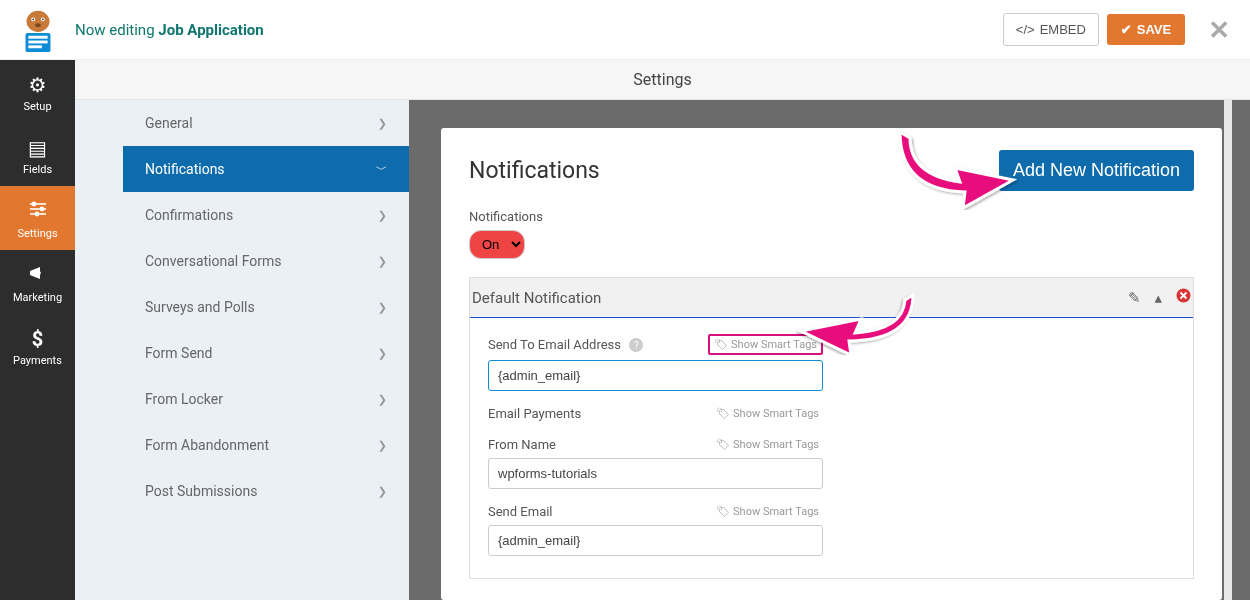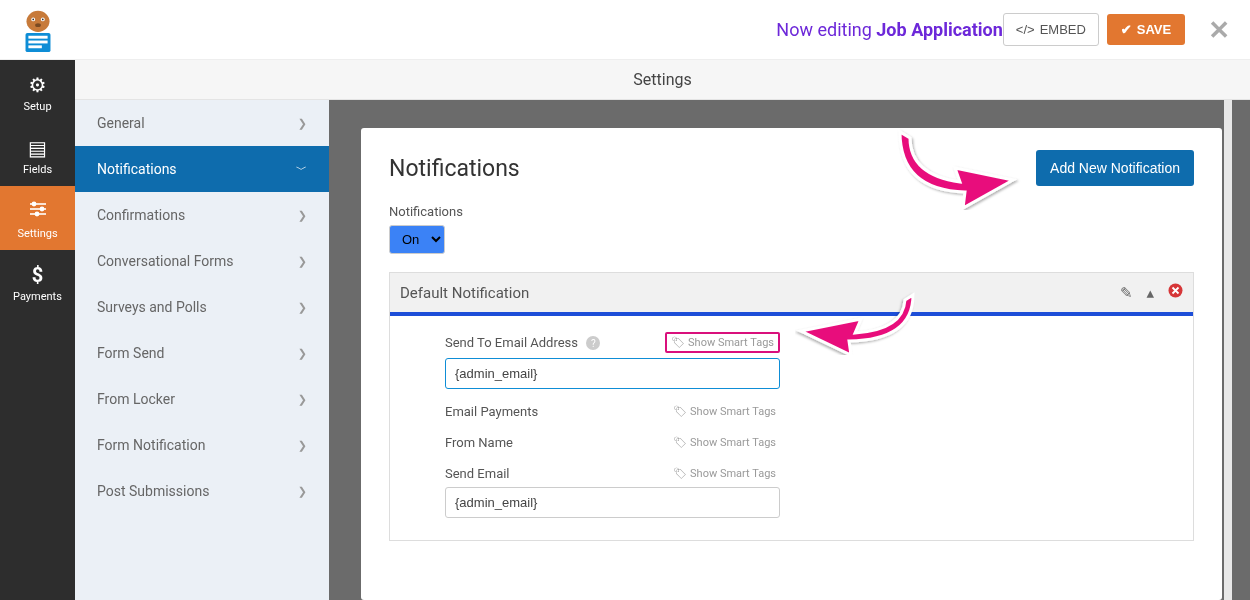--- a/index.html
+++ b/index.html
@@ -1,75 +1,75 @@
 <!DOCTYPE html>
 <html><head>
 <meta charset="utf-8">
 <style>
   * { box-sizing: border-box; margin: 0; padding: 0; }
   body { font-family: -apple-system, BlinkMacSystemFont, "Segoe UI", Roboto, Arial, sans-serif; font-size: 14px; color: #333; background: #fff; width: 1250px; height: 600px; overflow: hidden; position: relative; }
   
   .topbar { height: 60px; display: flex; align-items: center; border-bottom: 1px solid #eee; position: relative; background: #fff; }
   .logo { width: 75px; display: flex; justify-content: center; align-items: center; }
   .logo svg { width: 48px; height: 48px; }
-  .now-editing { flex: 1; text-align: right; font-size: 18px; color: #6d28d9; }
+  .now-editing { flex: 1; text-align: left; font-size: 15px; color: #0f766e; }
   .now-editing strong { font-weight: 700; }
   .top-right { display: flex; align-items: center; gap: 8px; padding-right: 20px; }
   .btn-embed { border: 1px solid #ccc; background: #fff; color: #555; padding: 8px 12px; font-size: 13px; font-weight: 500; border-radius: 3px; display: flex; align-items: center; gap: 5px; cursor: pointer; }
   .btn-save { background: #e27730; color: #fff; border: none; padding: 8px 14px; font-size: 13px; font-weight: 600; border-radius: 3px; display: flex; align-items: center; gap: 5px; cursor: pointer; }
   .close-x { color: #aaa; font-size: 26px; font-weight: 700; cursor: pointer; margin-left: 15px; }
   
   .main { display: flex; height: 540px; }
   
   .nav-rail { width: 75px; background: #2d2d2d; display: flex; flex-direction: column; }
   .rail-item { color: #fff; text-align: center; padding: 13px 0 10px; cursor: pointer; font-size: 11px; }
   .rail-item.active { background: #e27730; }
   .rail-item .ri-icon { display: block; font-size: 20px; margin-bottom: 3px; }
   
   .panel-frame { flex: 1; display: flex; flex-direction: column; background: #fff; }
   
   .settings-bar { height: 40px; display: flex; align-items: center; justify-content: center; background: #f6f6f6; border-bottom: 1px solid #e4e4e4; font-size: 16px; color: #444; }
   
   .panel-body { flex: 1; display: flex; background: #6b6b6b; overflow: hidden; }
   
-  .sidebar { width: 254px; background: #ebf0f6; overflow-y: auto; }
+  .sidebar { width: 334px; background: #ebf0f6; overflow-y: auto; padding-left: 48px; }
   .side-item { padding: 15px 22px; font-size: 14px; color: #666; display: flex; justify-content: space-between; align-items: center; cursor: pointer; }
   .side-item:first-child { border-top: none; }
   .side-item.active { background: #0e6cad; color: #fff; }
   .side-item .chev { color: #999; font-size: 11px; }
   .side-item.active .chev { color: #fff; }
   
   .content-wrap { flex: 1; padding: 28px 28px 0 32px; overflow: hidden; position: relative; }
   .content { background: #fff; border-radius: 3px; padding: 22px 28px 0; height: 100%; overflow-y: auto; position: relative; }
   .content::-webkit-scrollbar { width: 8px; }
   
   .content-head { display: flex; justify-content: space-between; align-items: center; margin-bottom: 18px; }
   .content-head h2 { font-weight: 400; font-size: 23px; }
-  .btn-add-notif { background: #0e6cad; color: #fff; border: none; padding: 10px 14px; font-size: 14px; border-radius: 3px; cursor: pointer; }
+  .btn-add-notif { background: #0e6cad; color: #fff; border: none; padding: 10px 14px; font-size: 18px; border-radius: 3px; cursor: pointer; }
   
   .notif-enable-label { font-size: 13px; color: #555; margin-bottom: 6px; display: block; }
-  .notif-enable-select { border: 1px solid #ccc; border-radius: 3px; padding: 5px 8px; font-size: 13px; background: #3b82f6; cursor: pointer; }
+  .notif-enable-select { border: 1px solid #ccc; border-radius: 12px; padding: 5px 8px; font-size: 13px; background: #ef4444; cursor: pointer; }
   
   .notif-card { border: 1px solid #ddd; margin-top: 18px; }
-  .card-head { background: #f1f1f1; padding: 10px 10px; display: flex; justify-content: space-between; align-items: center; border-bottom: 4px solid #1d4ed8; }
+  .card-head { background: #f1f1f1; padding: 10px 2px; display: flex; justify-content: space-between; align-items: center; border-bottom: 1px solid #1d4ed8; }
   .card-head .title { font-size: 15px; color: #555; }
   .card-actions { display: flex; gap: 14px; align-items: center; }
   .card-act { color: #666; font-size: 15px; cursor: pointer; }
   .card-act.del { color: #d63638; }
   
   .card-body { padding: 16px 18px 8px; }
   .fld { margin-bottom: 14px; }
   .fld-lbl-row { display: flex; justify-content: space-between; align-items: center; margin-bottom: 5px; }
   .fld-lbl { font-size: 13px; color: #555; }
   .help-q { display: inline-flex; width: 14px; height: 14px; border-radius: 50%; background: #ccc; color: #fff; font-size: 10px; align-items: center; justify-content: center; margin-left: 5px; }
   .smart-tags { font-size: 11px; color: #999; cursor: pointer; display: flex; align-items: center; gap: 3px; padding: 2px 4px; }
   .smart-tags.highlighted { border: 2px solid #d9107c; border-radius: 2px; }
   .fld-input { width: 100%; border: 1px solid #ccc; border-radius: 3px; padding: 7px 9px; font-size: 13px; color: #444; }
   .fld-input.focused { border: 1px solid #0e8dd6; outline: none; }
-  .fld { max-width: 335px; margin-left: 37px; }
+  .fld { max-width: 335px; }
   
   .arrow { position: absolute; pointer-events: none; }
   .arrow1 { top: 120px; right: 225px; width: 130px; height: 90px; }
   .arrow2 { top: 285px; right: 335px; width: 120px; height: 70px; }
   
   .scroll-ind { position: absolute; right: 18px; top: 0; bottom: 0; width: 8px; background: #e8e8e8; }
 </style>
 </head>
 <body>
 
@@ -123,20 +123,28 @@
               <line x1="2" y1="15" x2="18" y2="15"></line>
               <circle cx="6" cy="5" r="1.6" fill="#fff"></circle>
               <circle cx="14" cy="10" r="1.6" fill="#fff"></circle>
               <circle cx="9" cy="15" r="1.6" fill="#fff"></circle>
             </g>
           </svg>
       </span>
       <span>Settings</span>
     </div>
     <div class="rail-item">
+      <span class="ri-icon">
+        <svg width="20" height="20" viewBox="0 0 20 20" fill="#fff">
+            <path d="M2 8 L12 4 L12 16 L2 12 Z M12 8 A3 3 0 0 1 12 12 Z"></path>
+          </svg>
+      </span>
+      <span>Marketing</span>
+    </div>
+    <div class="rail-item">
       <span class="ri-icon" style="font-weight:700">$</span>
       <span>Payments</span>
     </div>
   </div>
 
   <div class="panel-frame">
     <div class="settings-bar">
       <span>Settings</span>
     </div>
 
@@ -164,21 +172,21 @@
           </div>
         <div class="side-item">
             <span>Form Send</span>
             <span class="chev">❯</span>
           </div>
         <div class="side-item">
             <span>From Locker</span>
             <span class="chev">❯</span>
           </div>
         <div class="side-item">
-            <span>Form Notification</span>
+            <span>Form Abandonment</span>
             <span class="chev">❯</span>
           </div>
         <div class="side-item">
             <span>Post Submissions</span>
             <span class="chev">❯</span>
           </div>
       </div>
 
       <div class="content-wrap">
         <div class="content">
@@ -234,20 +242,21 @@
               </div>
 
               <div class="fld">
                 <div class="fld-lbl-row">
                   <span class="fld-lbl">From Name</span>
                   <span class="smart-tags">
                       <span>🏷</span>
                       <span>Show Smart Tags</span>
                     </span>
                 </div>
+                <input class="fld-input" value="wpforms-tutorials" style="">
               </div>
 
               <div class="fld">
                 <div class="fld-lbl-row">
                   <span class="fld-lbl">Send Email</span>
                   <span class="smart-tags">
                       <span>🏷</span>
                       <span>Show Smart Tags</span>
                     </span>
                 </div>

